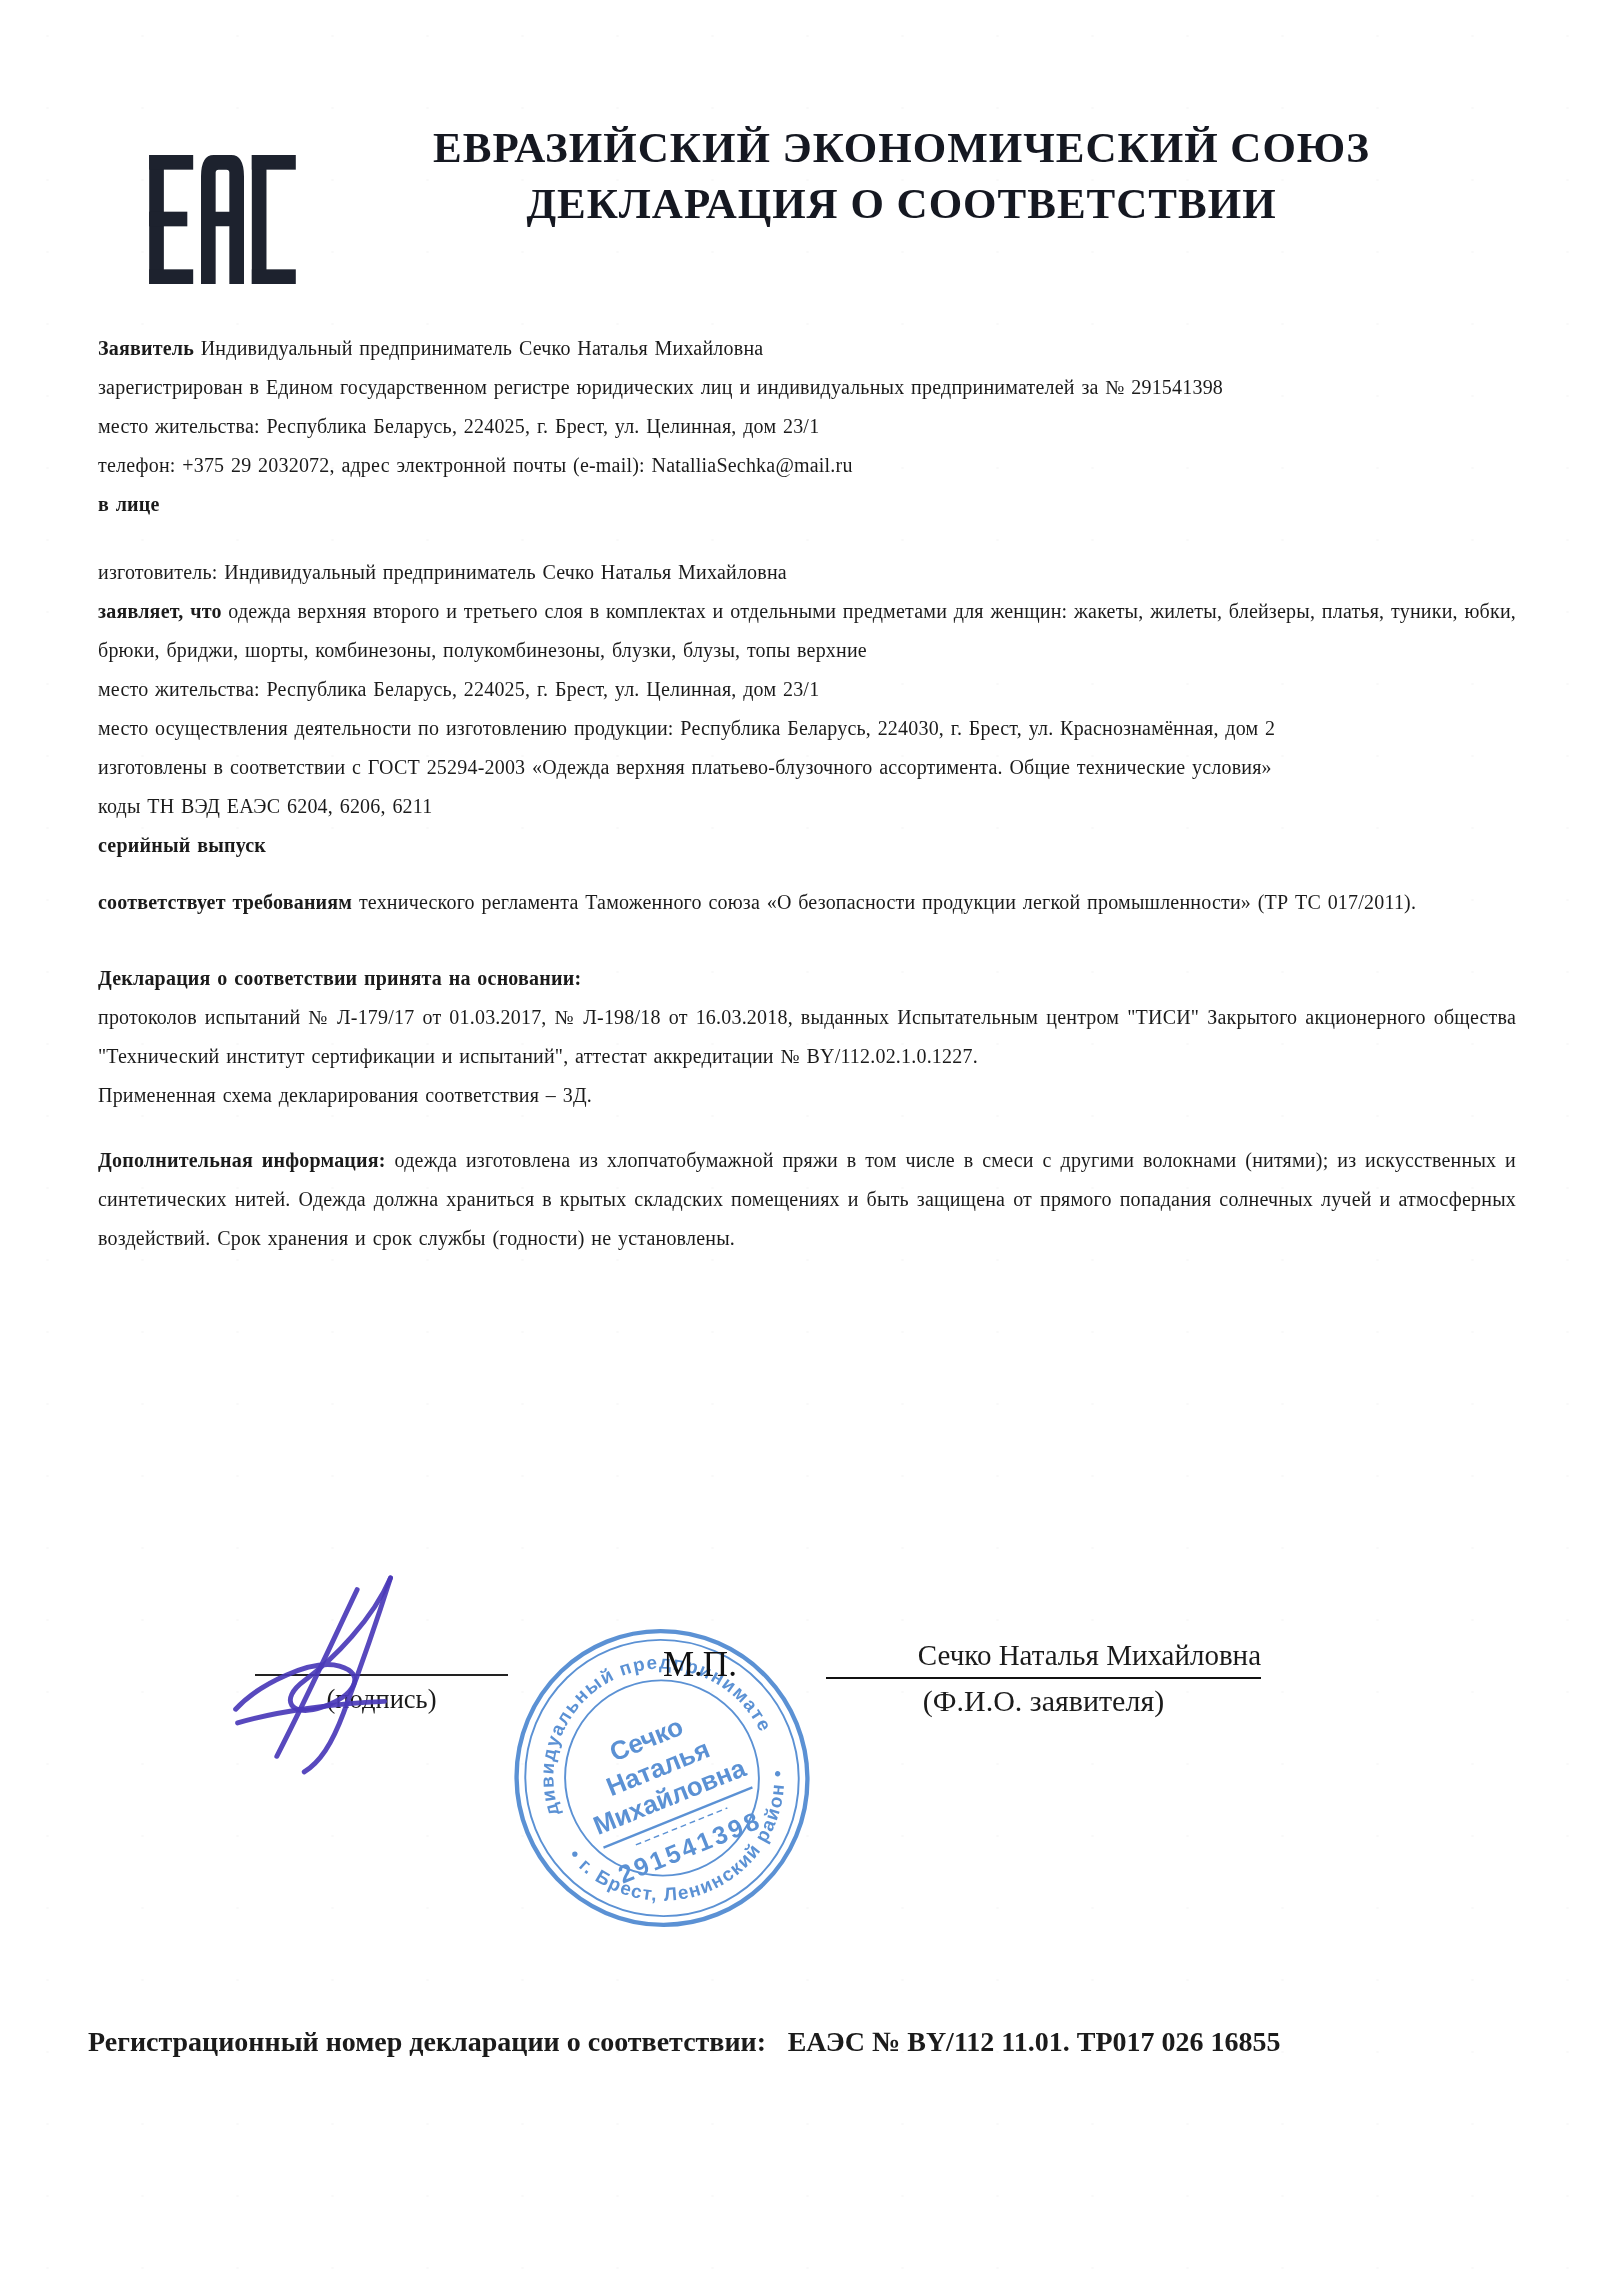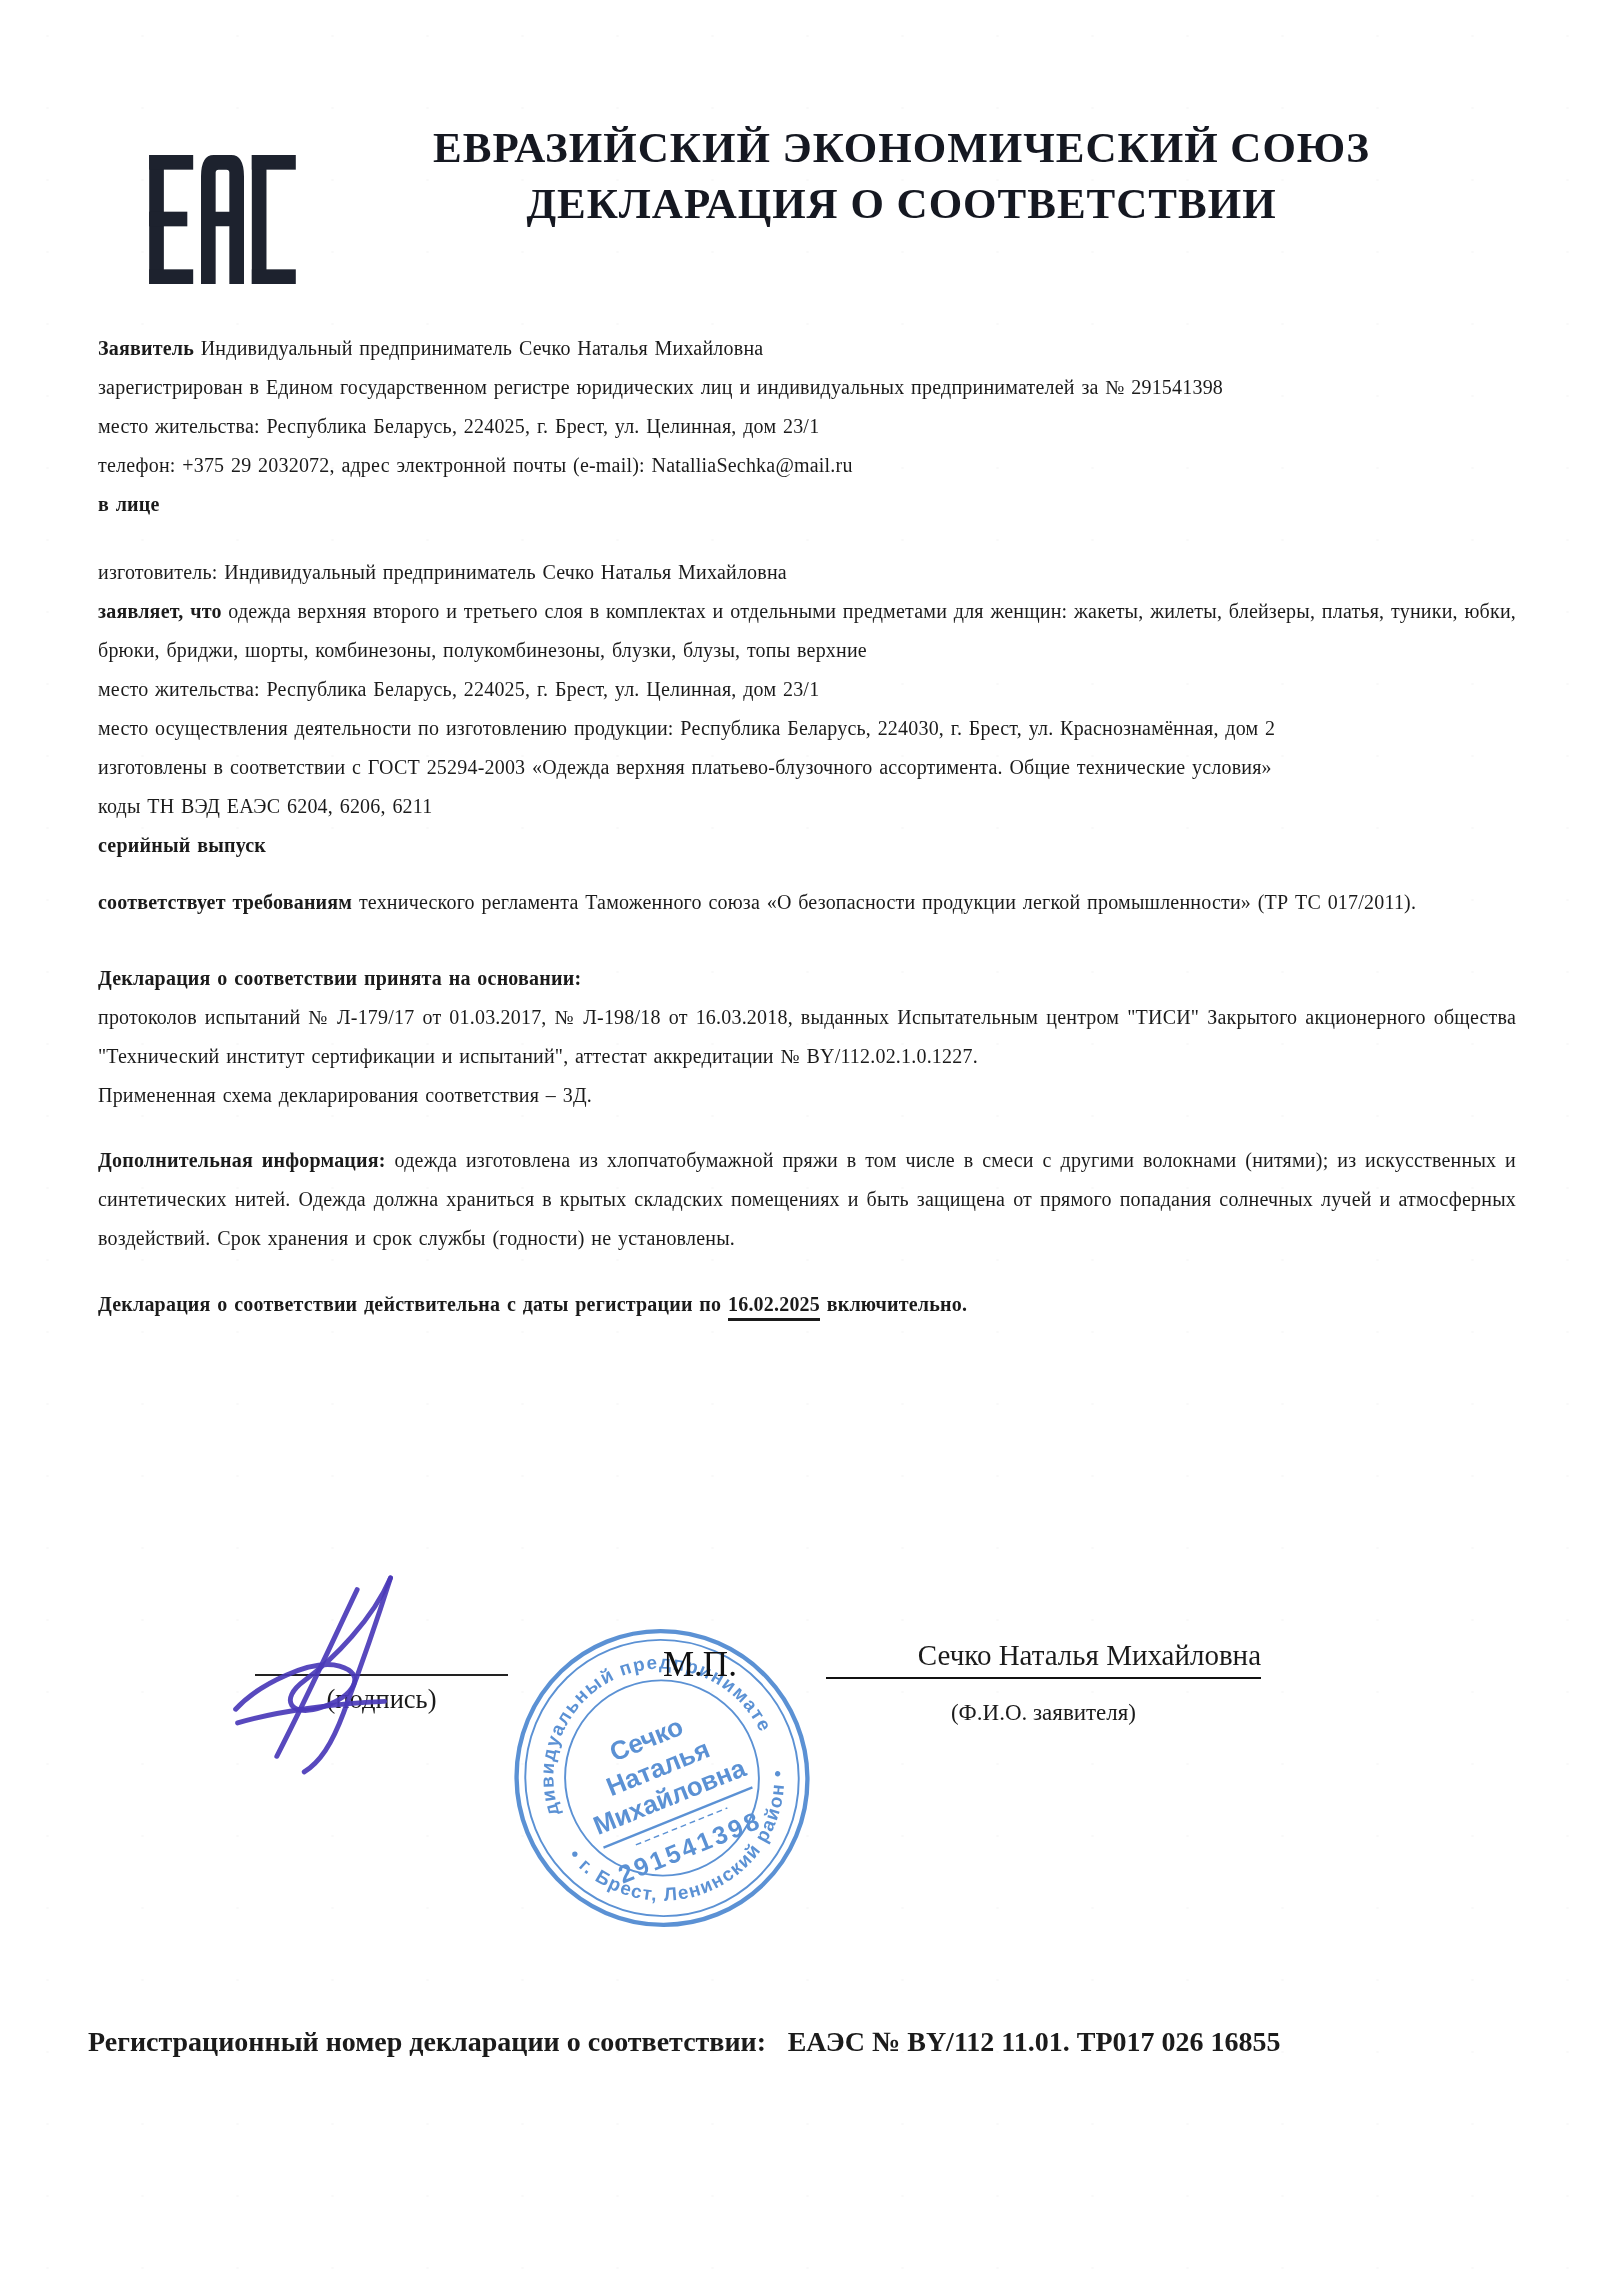--- a/index.html
+++ b/index.html
@@ -35,21 +35,21 @@
   .ln .b, .bold { font-weight:bold; }
   .u-date { text-decoration:underline; text-decoration-thickness:2.5px; text-underline-offset:6.9px; }
   
   .sig-scribble { position:absolute; left:218px; top:1564px; width:294px; height:214px; z-index:4; }
   .sig-path { fill:none; stroke:var(--signature-color,#4a3ab8); stroke-width:5; stroke-linecap:round; opacity:0.92; }
   .sig-line-block { position:absolute; left:255px; top:1674px; width:253px; border-top:2.9px solid #222; z-index:2; }
   .sig-caption { text-align:center; font-size:26.5px; padding-top:7.8px; }
   .mp-label { position:absolute; left:663px; top:1645px; font-size:35px; z-index:3; color:#111; }
   .fio-block { position:absolute; left:826px; top:1639px; width:435px; text-align:center; }
   .fio-name { font-size:29px; border-bottom:2.5px solid #111; padding-bottom:4.9px; display:block;text-align:right; }
-  .fio-caption { font-size:23px; margin-top:21px; display:block; }
+  .fio-caption { font-size:30px; margin-top:5px; display:block; }
   
   .stamp { position:absolute; left:512px; top:1625px; width:300px; height:306px; z-index:1; opacity:0.9; }
   .stamp-ring { fill:none; stroke:var(--stamp-color,#4a86d0); }
   .stamp-text { fill:var(--stamp-color,#4a86d0); font-family:"Liberation Sans","DejaVu Sans",sans-serif; font-weight:bold; }
   .stamp-rule { stroke:var(--stamp-color,#4a86d0); }
   
   .footer { position:absolute; left:88px; top:2023px; width:1372px; }
   .footer p { margin:0; font-size:28px; line-height:37px; font-weight:bold; }
   .footer .val { margin-left:21.6px; }
 </style>
@@ -106,23 +106,20 @@
     <section class="sec sec-d">
       <p class="ln"><b class="b">Декларация о соответствии принята на основании:</b></p>
       <p class="ln"><span>протоколов испытаний № Л-179/17 от 01.03.2017, № Л-198/18 от 16.03.2018, выданных Испытательным центром "ТИСИ" Закрытого акционерного общества "Технический институт сертификации и испытаний", аттестат аккредитации № BY/112.02.1.0.1227.</span></p>
       <p class="ln"><span>Примененная схема декларирования соответствия – 3Д.</span></p>
     </section>
 
     <section class="sec">
       <p class="ln"><b class="b">Дополнительная информация: </b><span>одежда изготовлена из хлопчатобумажной пряжи в том числе в смеси с другими волокнами (нитями); из искусственных и синтетических нитей. Одежда должна храниться в крытых складских помещениях и быть защищена от прямого попадания солнечных лучей и атмосферных воздействий. Срок хранения и срок службы (годности) не установлены.</span></p>
     </section>
 
-    <section class="sec">
-      <p class="ln bold"><span>Декларация о соответствии действительна с даты регистрации по </span><span class="u-date">16.02.2025</span><span> включительно.</span></p>
-    </section>
   </div>
 
   <svg class="sig-scribble" viewBox="0 0 300 218" aria-hidden="true">
     <path class="sig-path" d="M18 148 C 42 122, 96 96, 124 104 C 152 112, 140 134, 106 146 C 74 157, 62 138, 88 119 C 118 97, 158 56, 176 14"></path>
     <path class="sig-path" d="M176 14 C 164 52, 146 104, 128 152 C 116 184, 104 202, 88 212"></path>
     <path class="sig-path" d="M142 26 C 120 72, 92 134, 60 196"></path>
     <path class="sig-path" d="M20 162 C 60 150, 120 142, 170 140"></path>
   </svg>
 
   <div class="sig-line-block">

